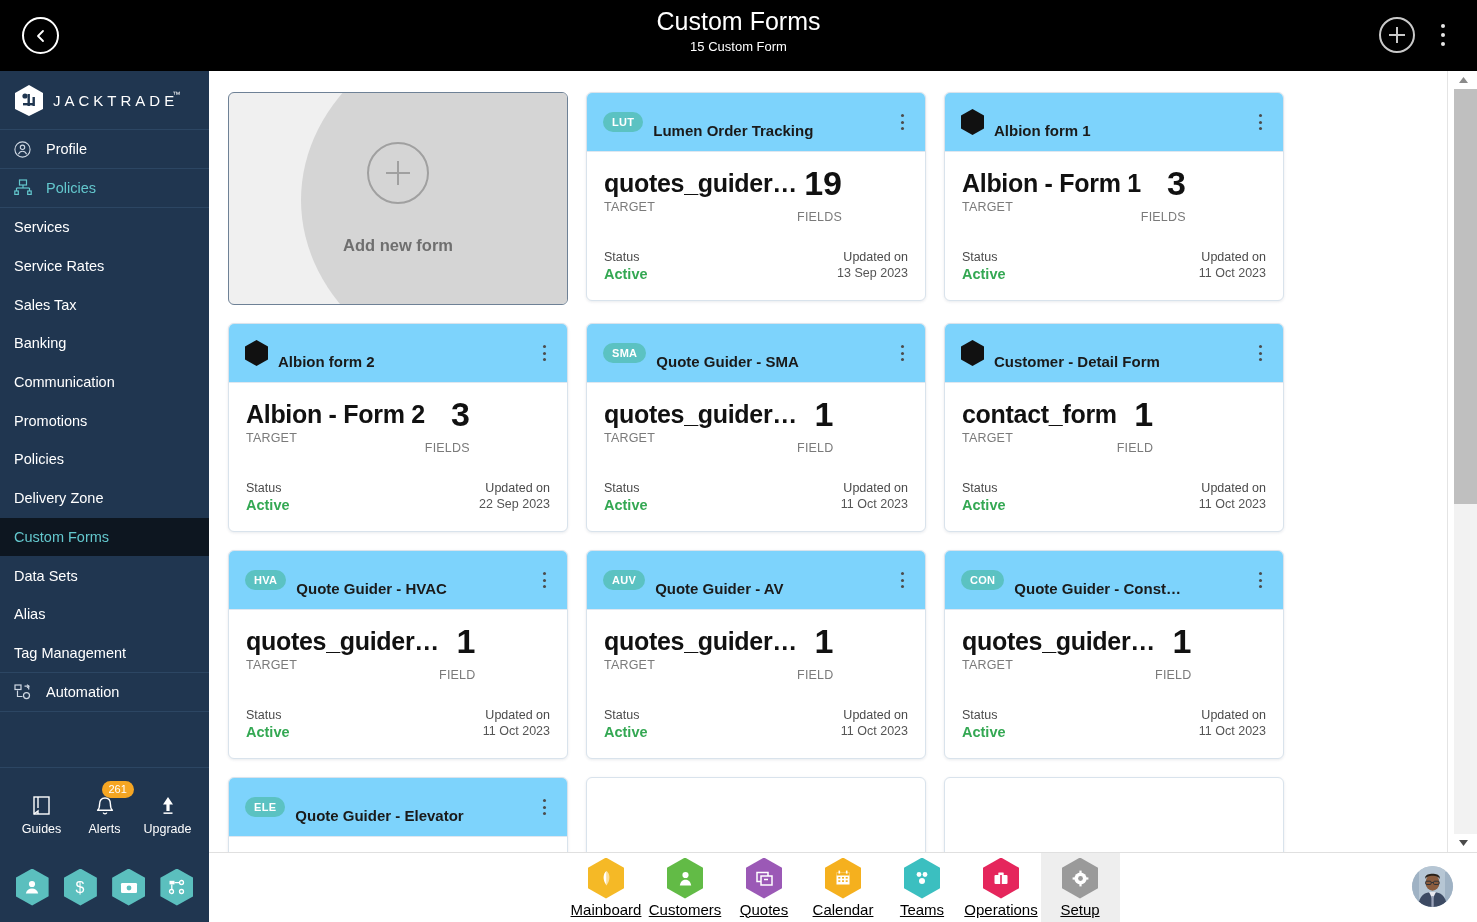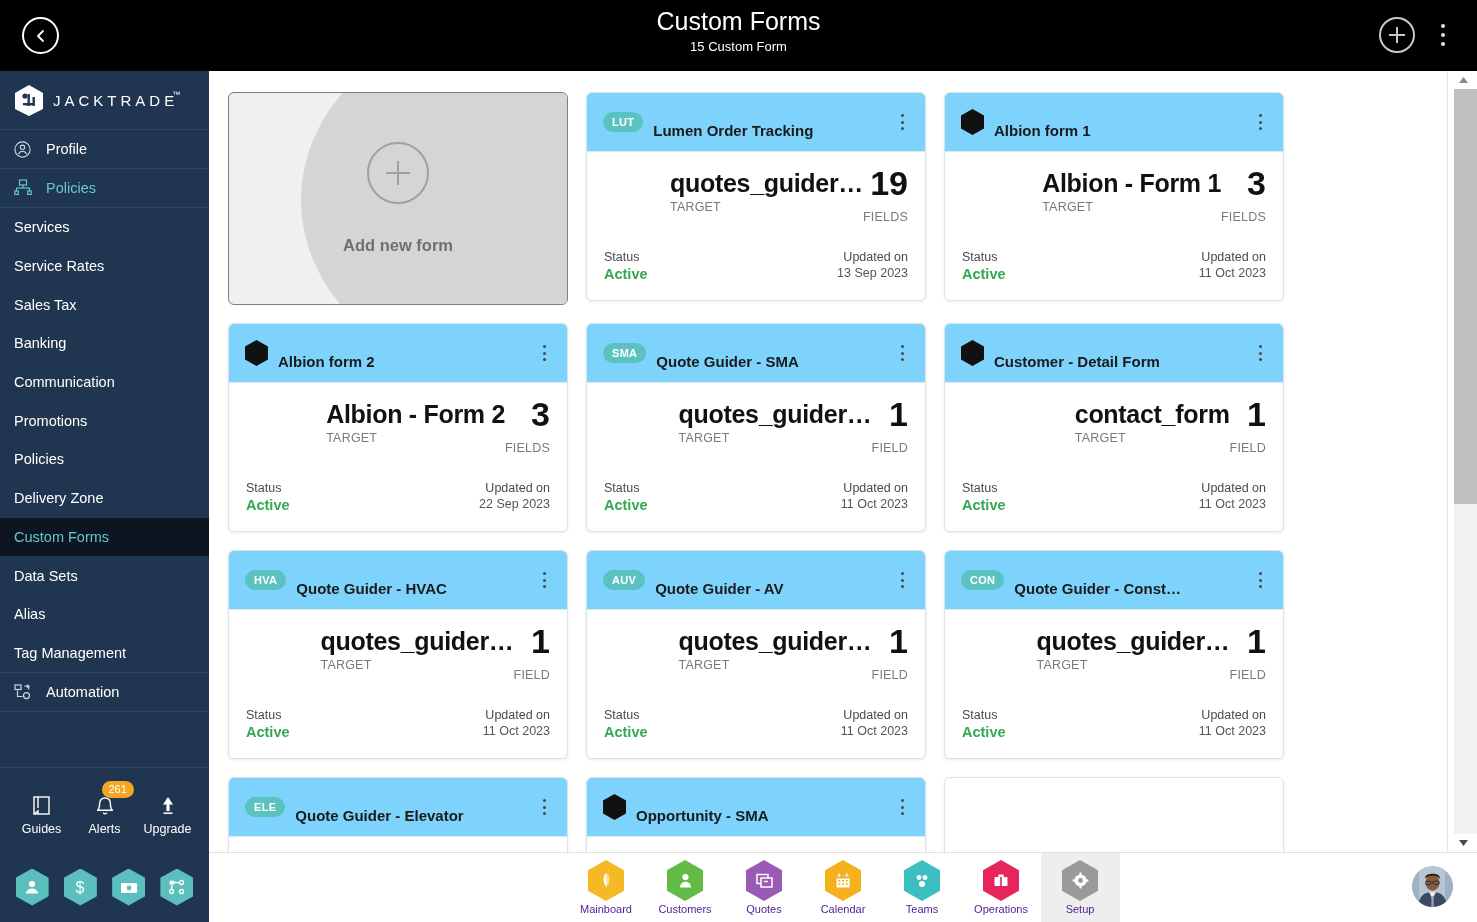--- a/index.html
+++ b/index.html
@@ -196,21 +196,21 @@
     flex: 1; white-space: nowrap; overflow: hidden; margin-top: 16px;
   }
   .kebab {
     width: 18px; height: 22px; cursor: pointer; flex: none;
     display: flex; flex-direction: column; align-items: center;
     justify-content: space-between; padding: 3px 0;
   }
   .kebab i { width: 3px; height: 3px; border-radius: 50%; background: #4c4c4c; display: block; }
 
   .card-body { padding: 18px 17px 0 17px; }
-  .row1 { display: flex; align-items: flex-start; justify-content: flex-end; }
+  .row1 { display: flex; align-items: flex-start; justify-content: flex-start; }
   .target-name {
     font-size: 25px; font-weight: bold; color: #111111;
     line-height: 27px; letter-spacing: -0.3px;
     white-space: nowrap; overflow: hidden; max-width: 225px;
   }
   .target-lab { font-size: 12.5px; color: #7a7a7a; margin-top: 3px; letter-spacing: 0.2px; }
   .fields-num { font-size: 34px; font-weight: bold; color: #111111; line-height: 27px; text-align: right; }
   .fields-lab { font-size: 12.5px; color: #7a7a7a; margin-top: 13px; text-align: right; letter-spacing: 0.2px; }
   .row2 { display: flex; justify-content: space-between; margin-top: 25px; }
   .lab-sm { font-size: 12.5px; color: #4a4a4a; line-height: 16px; }
@@ -249,21 +249,21 @@
   .dock-item {
     width: 79px; height: 70px; display: flex; flex-direction: column;
     align-items: center; justify-content: center; cursor: pointer;
   }
   .dock-item.selected { background: #eeeeee; }
   .dock-hex {
     width: 36px; height: 41px;
     clip-path: polygon(50% 0%, 100% 25%, 100% 75%, 50% 100%, 0% 75%, 0% 25%);
     display: flex; align-items: center; justify-content: center;
   }
-  .dock-label { font-size: 11px; color: #4c1d95; margin-top: 2px; }
+  .dock-label { font-size: 15px; color: #000000; margin-top: 2px; text-decoration: underline; }
   .avatar-wrap {
     position: absolute; right: 24px; top: 866px;
     width: 41px; height: 41px; border-radius: 50%;
     overflow: hidden; cursor: pointer;
     background: #b9c6d2;
   }
 </style>
 </head>
 <body>
 
@@ -733,29 +733,20 @@
           <span class="kebab">
               <i></i>
               <i></i>
               <i></i>
             </span>
         </div>
         <div class="card-body"></div>
       </div>
 
       <div class="card tall">
-        <div class="card-head">
-          <span class="hexmark"></span>
-          <span class="card-title">Opportunity - SMA</span>
-          <span class="kebab">
-              <i></i>
-              <i></i>
-              <i></i>
-            </span>
-        </div>
         <div class="card-body"></div>
       </div>
 
       <div class="card tall">
         <div class="card-body"></div>
       </div>
 
     </div>
   </div>
 

